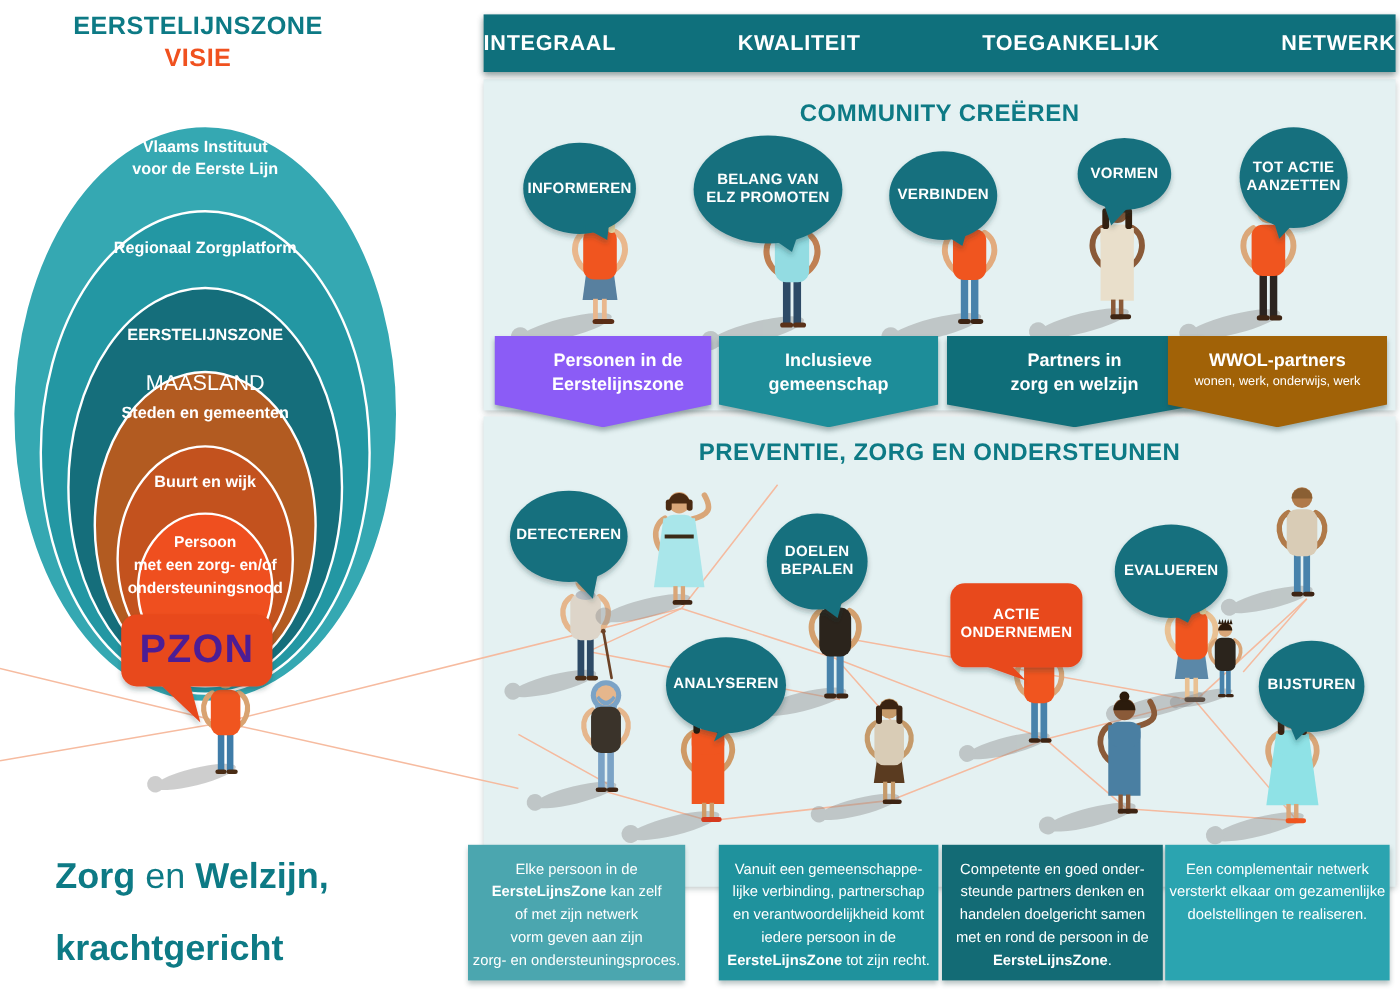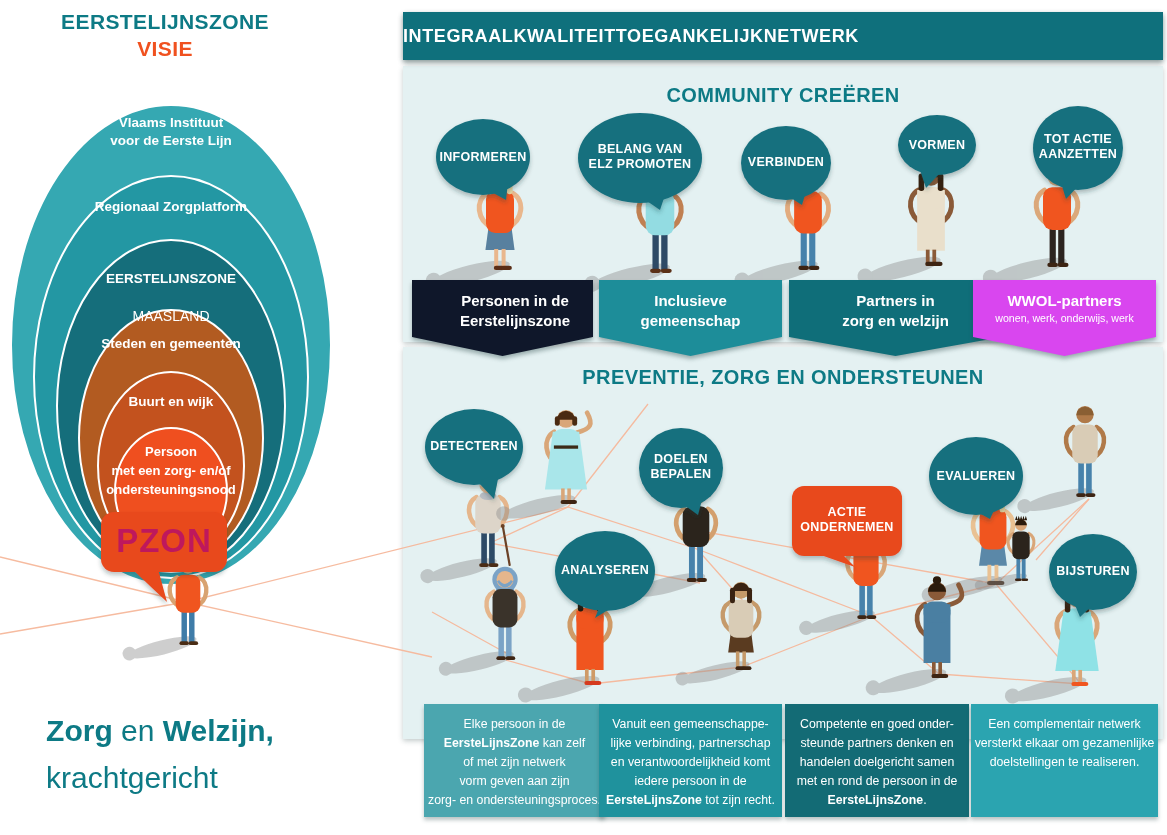--- a/index.html
+++ b/index.html
@@ -1,35 +1,35 @@
 <!DOCTYPE html>
 <html><head>
 <meta charset="utf-8">
 <style>
   body{margin:0;background:#fff;font-family:"Liberation Sans",sans-serif;-webkit-font-smoothing:antialiased;}
   .canvas{position:relative;width:1167px;height:835px;background:#fff;overflow:hidden;}
   .panel{position:absolute;z-index:1;box-shadow:0 2px 5px rgba(40,70,70,.28);}
   #scene{position:absolute;left:0;top:0;z-index:2;pointer-events:none;}
   .z3{position:absolute;z-index:3;}
-  .hdr{display:flex;align-items:center;justify-content:flex-start;color:#fff;font-weight:bold;
+  .hdr{display:flex;align-items:center;justify-content:space-between;color:#fff;font-weight:bold;
        font-size:18px;letter-spacing:.6px;box-shadow:0 3px 5px rgba(40,70,70,.35);border-radius:2px;}
   .sect-title{transform:translateX(-50%);color:#0d7a85;font-weight:bold;font-size:20px;
        letter-spacing:.4px;white-space:nowrap;}
   .bub-label{transform:translate(-50%,-50%);color:#fff;font-weight:bold;font-size:12.5px;
        line-height:1.2;text-align:center;white-space:pre-line;letter-spacing:.3px;}
-  .pzon-label{transform:translate(-50%,-50%);color:#be185d;font-weight:bold;font-size:33px;letter-spacing:1px;}
+  .pzon-label{transform:translate(-50%,-50%);color:#4c1d95;font-weight:bold;font-size:33px;letter-spacing:1px;}
   .ring-label{transform:translateX(-50%);color:#fff;text-align:center;white-space:pre-line;
        font-weight:bold;font-size:13.5px;line-height:1.35;width:220px;}
-  .ring-label .rs{font-weight:normal;font-size:14px;}
+  .ring-label .rs{font-weight:normal;font-size:18px;}
   .ring-label.small{font-size:13px;line-height:1.45;}
   .title-block{width:330px;left:0;text-align:center;font-weight:bold;font-size:21px;line-height:1.3;letter-spacing:.4px;}
   .title-block .t1{color:#0d7a85;}
   .title-block .t2{color:#f0511f;}
   .tagline{transform:translateX(-50%);text-align:left;color:#0d7a85;font-size:30px;line-height:1.55;white-space:nowrap;}
-  .tagline .tl2{font-weight:normal;}
+  .tagline .tl2{font-weight:bold;margin-top:13px;}
   .b{font-weight:bold;}
   .banner{top:280px;height:76px;filter:drop-shadow(0 3px 2px rgba(40,70,70,.4));}
   .bshape{height:100%;clip-path:polygon(0 0,100% 0,100% 75%,50% 100%,0 75%);
        color:#fff;text-align:center;padding-top:11px;box-sizing:border-box;}
   .bshape .l{font-weight:bold;font-size:15px;line-height:1.35;}
   .bshape .s{font-size:10.6px;line-height:1.4;}
   .fbox{top:704px;height:113px;color:#fff;font-size:12.3px;line-height:1.55;text-align:center;
        padding-top:11px;box-sizing:border-box;box-shadow:0 3px 4px rgba(40,70,70,.32);}
 </style>
 </head>
@@ -482,45 +482,45 @@
   <div class="z3 bub-label" style="left:474px;top:446px;">DETECTEREN</div>
   <div class="z3 bub-label" style="left:681px;top:467px;">DOELEN
 BEPALEN</div>
   <div class="z3 bub-label" style="left:605px;top:570px;">ANALYSEREN</div>
   <div class="z3 bub-label" style="left:847px;top:520px;">ACTIE
 ONDERNEMEN</div>
   <div class="z3 bub-label" style="left:976px;top:476px;">EVALUEREN</div>
   <div class="z3 bub-label" style="left:1093px;top:571px;">BIJSTUREN</div>
 
   <div class="z3 banner" style="left:412px;width:181px;">
-    <div class="bshape" style="background: #0f172a; padding-left: 25px;">
+    <div class="bshape" style="background: #8b5cf6; padding-left: 25px;">
       <div class="l">Personen in de</div>
       <div class="l">Eerstelijnszone</div>
     </div>
   </div>
   <div class="z3 banner" style="left:599px;width:183px;">
     <div class="bshape" style="background: rgb(29, 141, 153);">
       <div class="l">Inclusieve</div>
       <div class="l">gemeenschap</div>
     </div>
   </div>
   <div class="z3 banner" style="left:789px;width:213px;">
     <div class="bshape" style="background: rgb(15, 110, 121);">
       <div class="l">Partners in</div>
       <div class="l">zorg en welzijn</div>
     </div>
   </div>
   <div class="z3 banner" style="left:973px;width:183px;">
-    <div class="bshape" style="background: #d946ef;">
+    <div class="bshape" style="background: #a16207;">
       <div class="l">WWOL-partners</div>
       <div class="s">wonen, werk, onderwijs, werk</div>
     </div>
   </div>
 
-  <div class="z3 fbox" style="left: 424px; width: 181px; background: rgb(75, 166, 175);">
+  <div class="z3 fbox" style="left: 390px; width: 181px; background: rgb(75, 166, 175);">
       <div class="rline"><span>Elke persoon in de</span></div>
       <div class="rline"><span class="b">EersteLijnsZone</span><span> kan zelf</span></div>
       <div class="rline"><span>of met zijn netwerk</span></div>
       <div class="rline"><span>vorm geven aan zijn</span></div>
       <div class="rline"><span>zorg- en ondersteuningsproces.</span></div>
     </div>
   <div class="z3 fbox" style="left: 599px; width: 183px; background: rgb(31, 146, 157);">
       <div class="rline"><span>Vanuit een gemeenschappe-</span></div>
       <div class="rline"><span>lijke verbinding, partnerschap</span></div>
       <div class="rline"><span>en verantwoordelijkheid komt</span></div>

